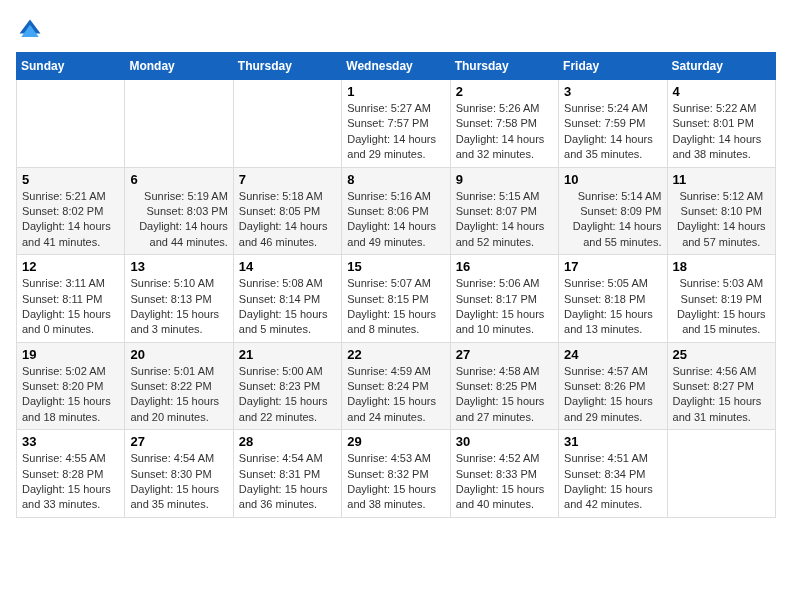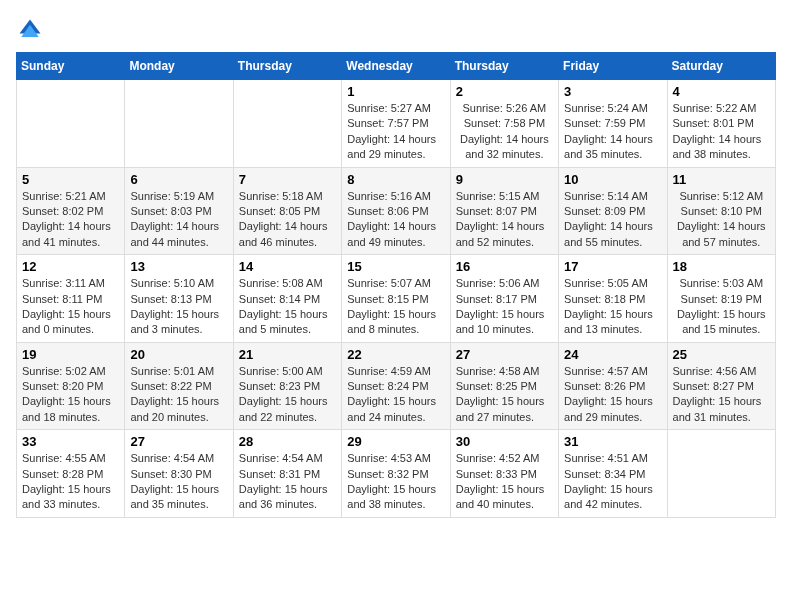--- a/index.html
+++ b/index.html
@@ -131,21 +131,21 @@
         <td class="empty-cell"></td>
         <td>
           <span class="day-num">1</span>
           <div class="cell-text" style="white-space: pre-line;">Sunrise: 5:27 AM
 Sunset: 7:57 PM
 Daylight: 14 hours
 and 29 minutes.</div>
         </td>
         <td>
           <span class="day-num">2</span>
-          <div class="cell-text" style="white-space: pre-line; text-align: center;">Sunrise: 5:26 AM
+          <div class="cell-text" style="white-space: pre-line;">Sunrise: 5:26 AM
 Sunset: 7:58 PM
 Daylight: 14 hours
 and 32 minutes.</div>
         </td>
         <td>
           <span class="day-num">3</span>
           <div class="cell-text" style="white-space: pre-line;">Sunrise: 5:24 AM
 Sunset: 7:59 PM
 Daylight: 14 hours
 and 35 minutes.</div>
@@ -161,21 +161,21 @@
       <tr>
         <td>
           <span class="day-num">5</span>
           <div class="cell-text" style="white-space: pre-line;">Sunrise: 5:21 AM
 Sunset: 8:02 PM
 Daylight: 14 hours
 and 41 minutes.</div>
         </td>
         <td>
           <span class="day-num">6</span>
-          <div class="cell-text" style="white-space: pre-line;">Sunrise: 5:19 AM
+          <div class="cell-text" style="white-space: pre-line; text-align: right;">Sunrise: 5:19 AM
 Sunset: 8:03 PM
 Daylight: 14 hours
 and 44 minutes.</div>
         </td>
         <td>
           <span class="day-num">7</span>
           <div class="cell-text" style="white-space: pre-line;">Sunrise: 5:18 AM
 Sunset: 8:05 PM
 Daylight: 14 hours
 and 46 minutes.</div>
@@ -189,21 +189,21 @@
         </td>
         <td>
           <span class="day-num">9</span>
           <div class="cell-text" style="white-space: pre-line;">Sunrise: 5:15 AM
 Sunset: 8:07 PM
 Daylight: 14 hours
 and 52 minutes.</div>
         </td>
         <td>
           <span class="day-num">10</span>
-          <div class="cell-text" style="white-space: pre-line;">Sunrise: 5:14 AM
+          <div class="cell-text" style="white-space: pre-line; text-align: right;">Sunrise: 5:14 AM
 Sunset: 8:09 PM
 Daylight: 14 hours
 and 55 minutes.</div>
         </td>
         <td>
           <span class="day-num">11</span>
           <div class="cell-text" style="white-space: pre-line; text-align: center;">Sunrise: 5:12 AM
 Sunset: 8:10 PM
 Daylight: 14 hours
 and 57 minutes.</div>

